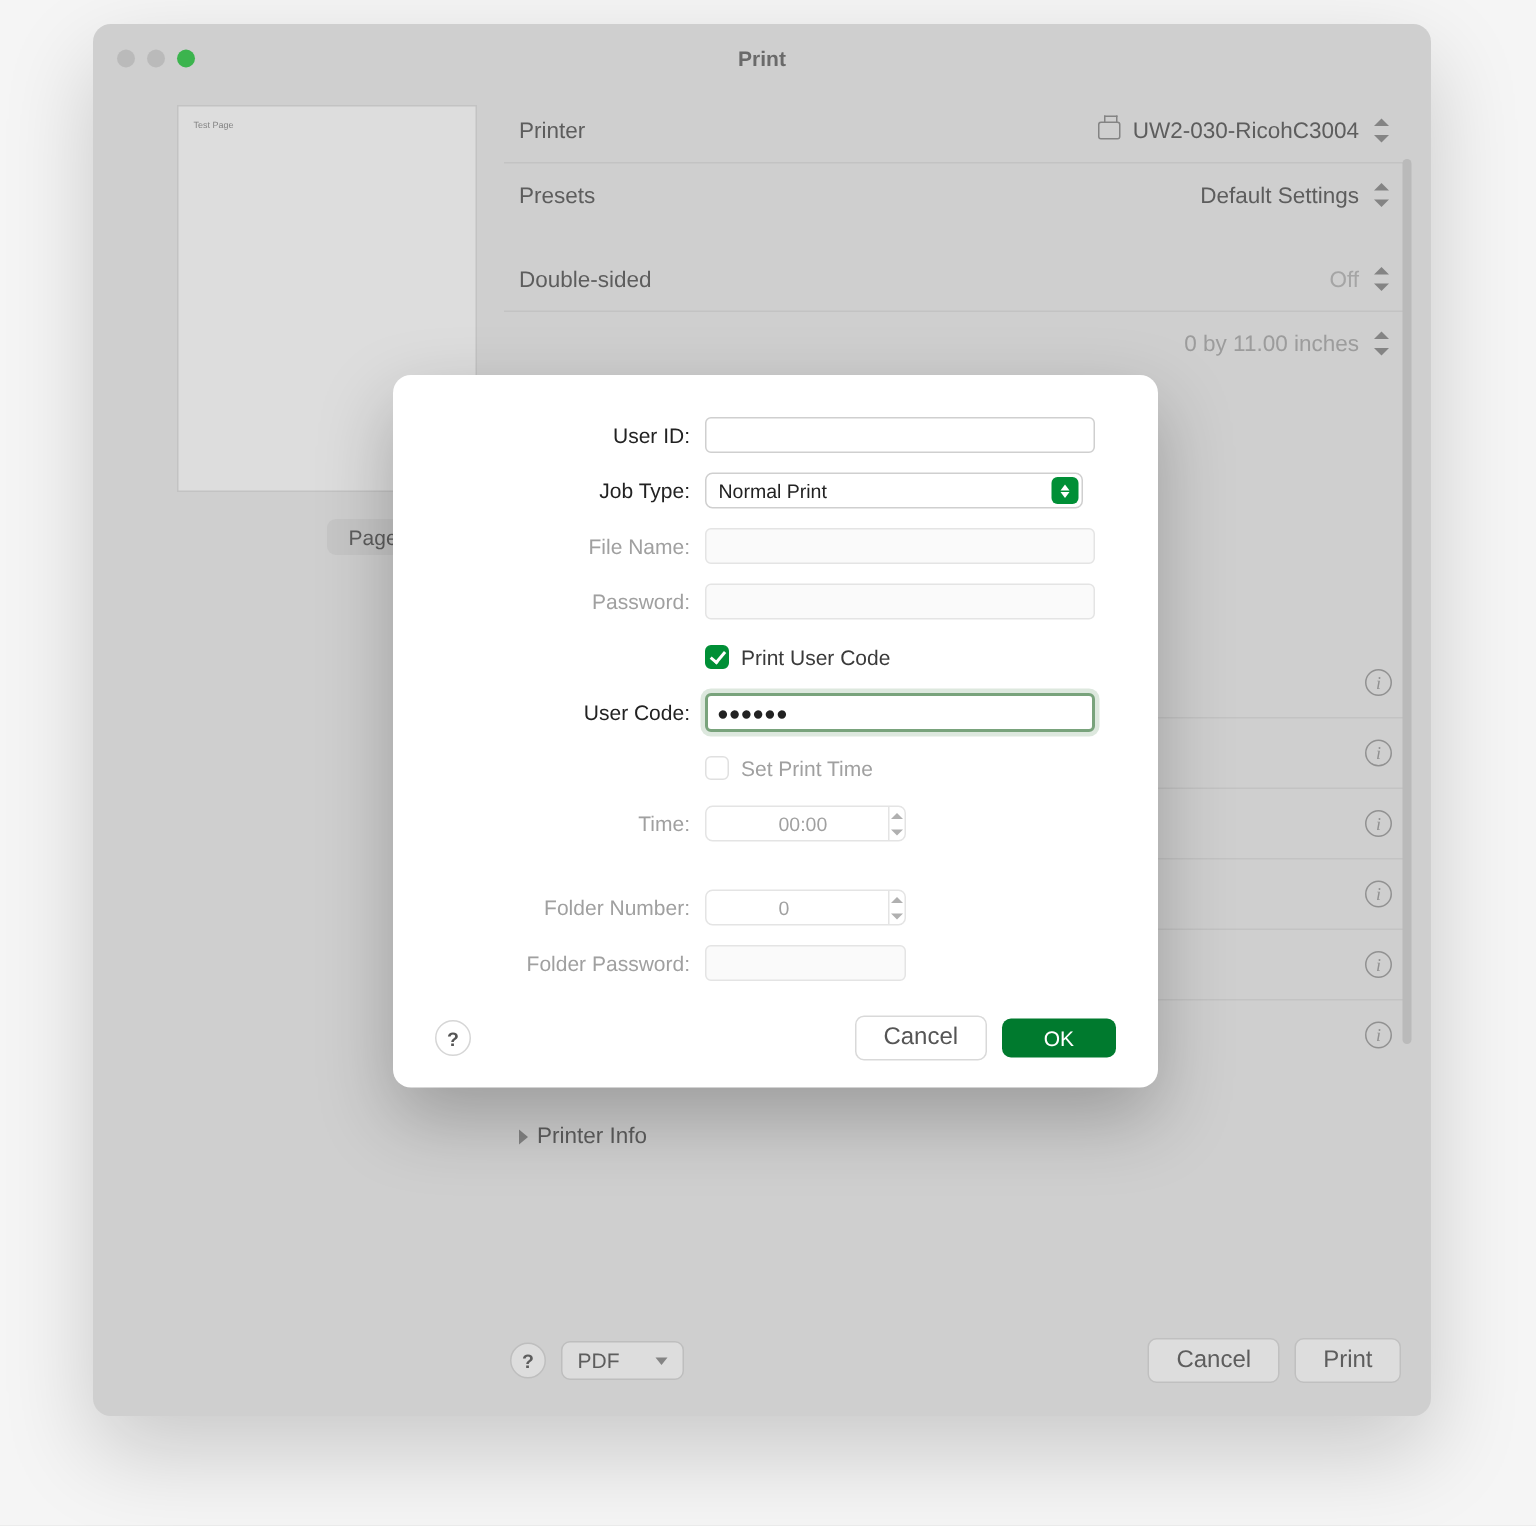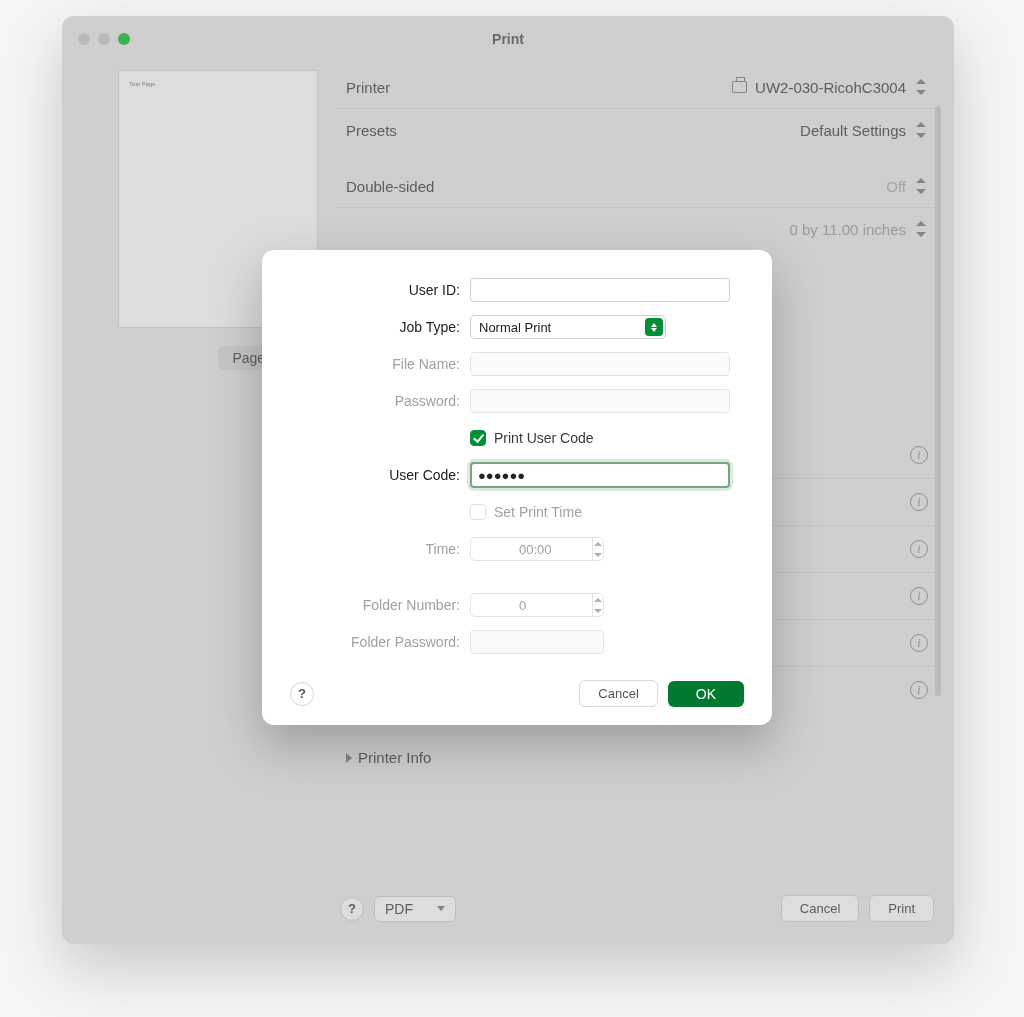--- a/index.html
+++ b/index.html
@@ -103,21 +103,21 @@
     background:#fff; border:1px solid #d6d6d6; border-radius:6px;
     padding:4px 10px; display:flex; align-items:center; gap:24px; color:#555;
   }
   .pdf-btn .chev-down {
     width:0; height:0; border-left:4px solid transparent; border-right:4px solid transparent;
     border-top:5px solid #888;
   }
   .spacer { flex:1; }
   .plain-btn {
     background:#fff; border:1px solid #d9d9d9; border-radius:6px;
-    padding:5px 18px; color:#555; font-size:13px;
+    padding:5px 18px; color:#555; font-size:16px;
   }
   .scroll-hint {
     position:absolute; right:-3px; top:44px; width:6px; height:590px;
     background:#d0d0d0; border-radius:3px;
   }
 
   
   .dim {
     position:absolute; inset:0; background:rgba(120,120,120,0.25);
     pointer-events:none;
@@ -141,21 +141,21 @@
     padding:0 6px; font-size:13px; color:#222; background:#fff;
   }
   .text-input.w260 { width:260px; }
   .text-input.disabled { background:#fafafa; color:var(--text-light); border-color:#e4e4e4; }
   .text-input.focus {
     border:2px solid var(--field-border-focus);
     box-shadow:0 0 0 3px rgba(121,163,124,0.25);
     height:26px;
   }
   .select {
-    height:24px; width:196px; border:1px solid var(--field-border); border-radius:5px;
+    height:24px; width:252px; border:1px solid var(--field-border); border-radius:5px;
     display:flex; align-items:center; justify-content:space-between;
     padding:0 2px 0 8px; font-size:13px; color:#222; background:#fff;
   }
   .select .handle {
     width:18px; height:18px; background:var(--green); border-radius:4px;
     display:flex; flex-direction:column; align-items:center; justify-content:center; gap:1px;
   }
   .select .handle::before, .select .handle::after {
     content:""; width:0; height:0; border-left:3.5px solid transparent; border-right:3.5px solid transparent;
   }

